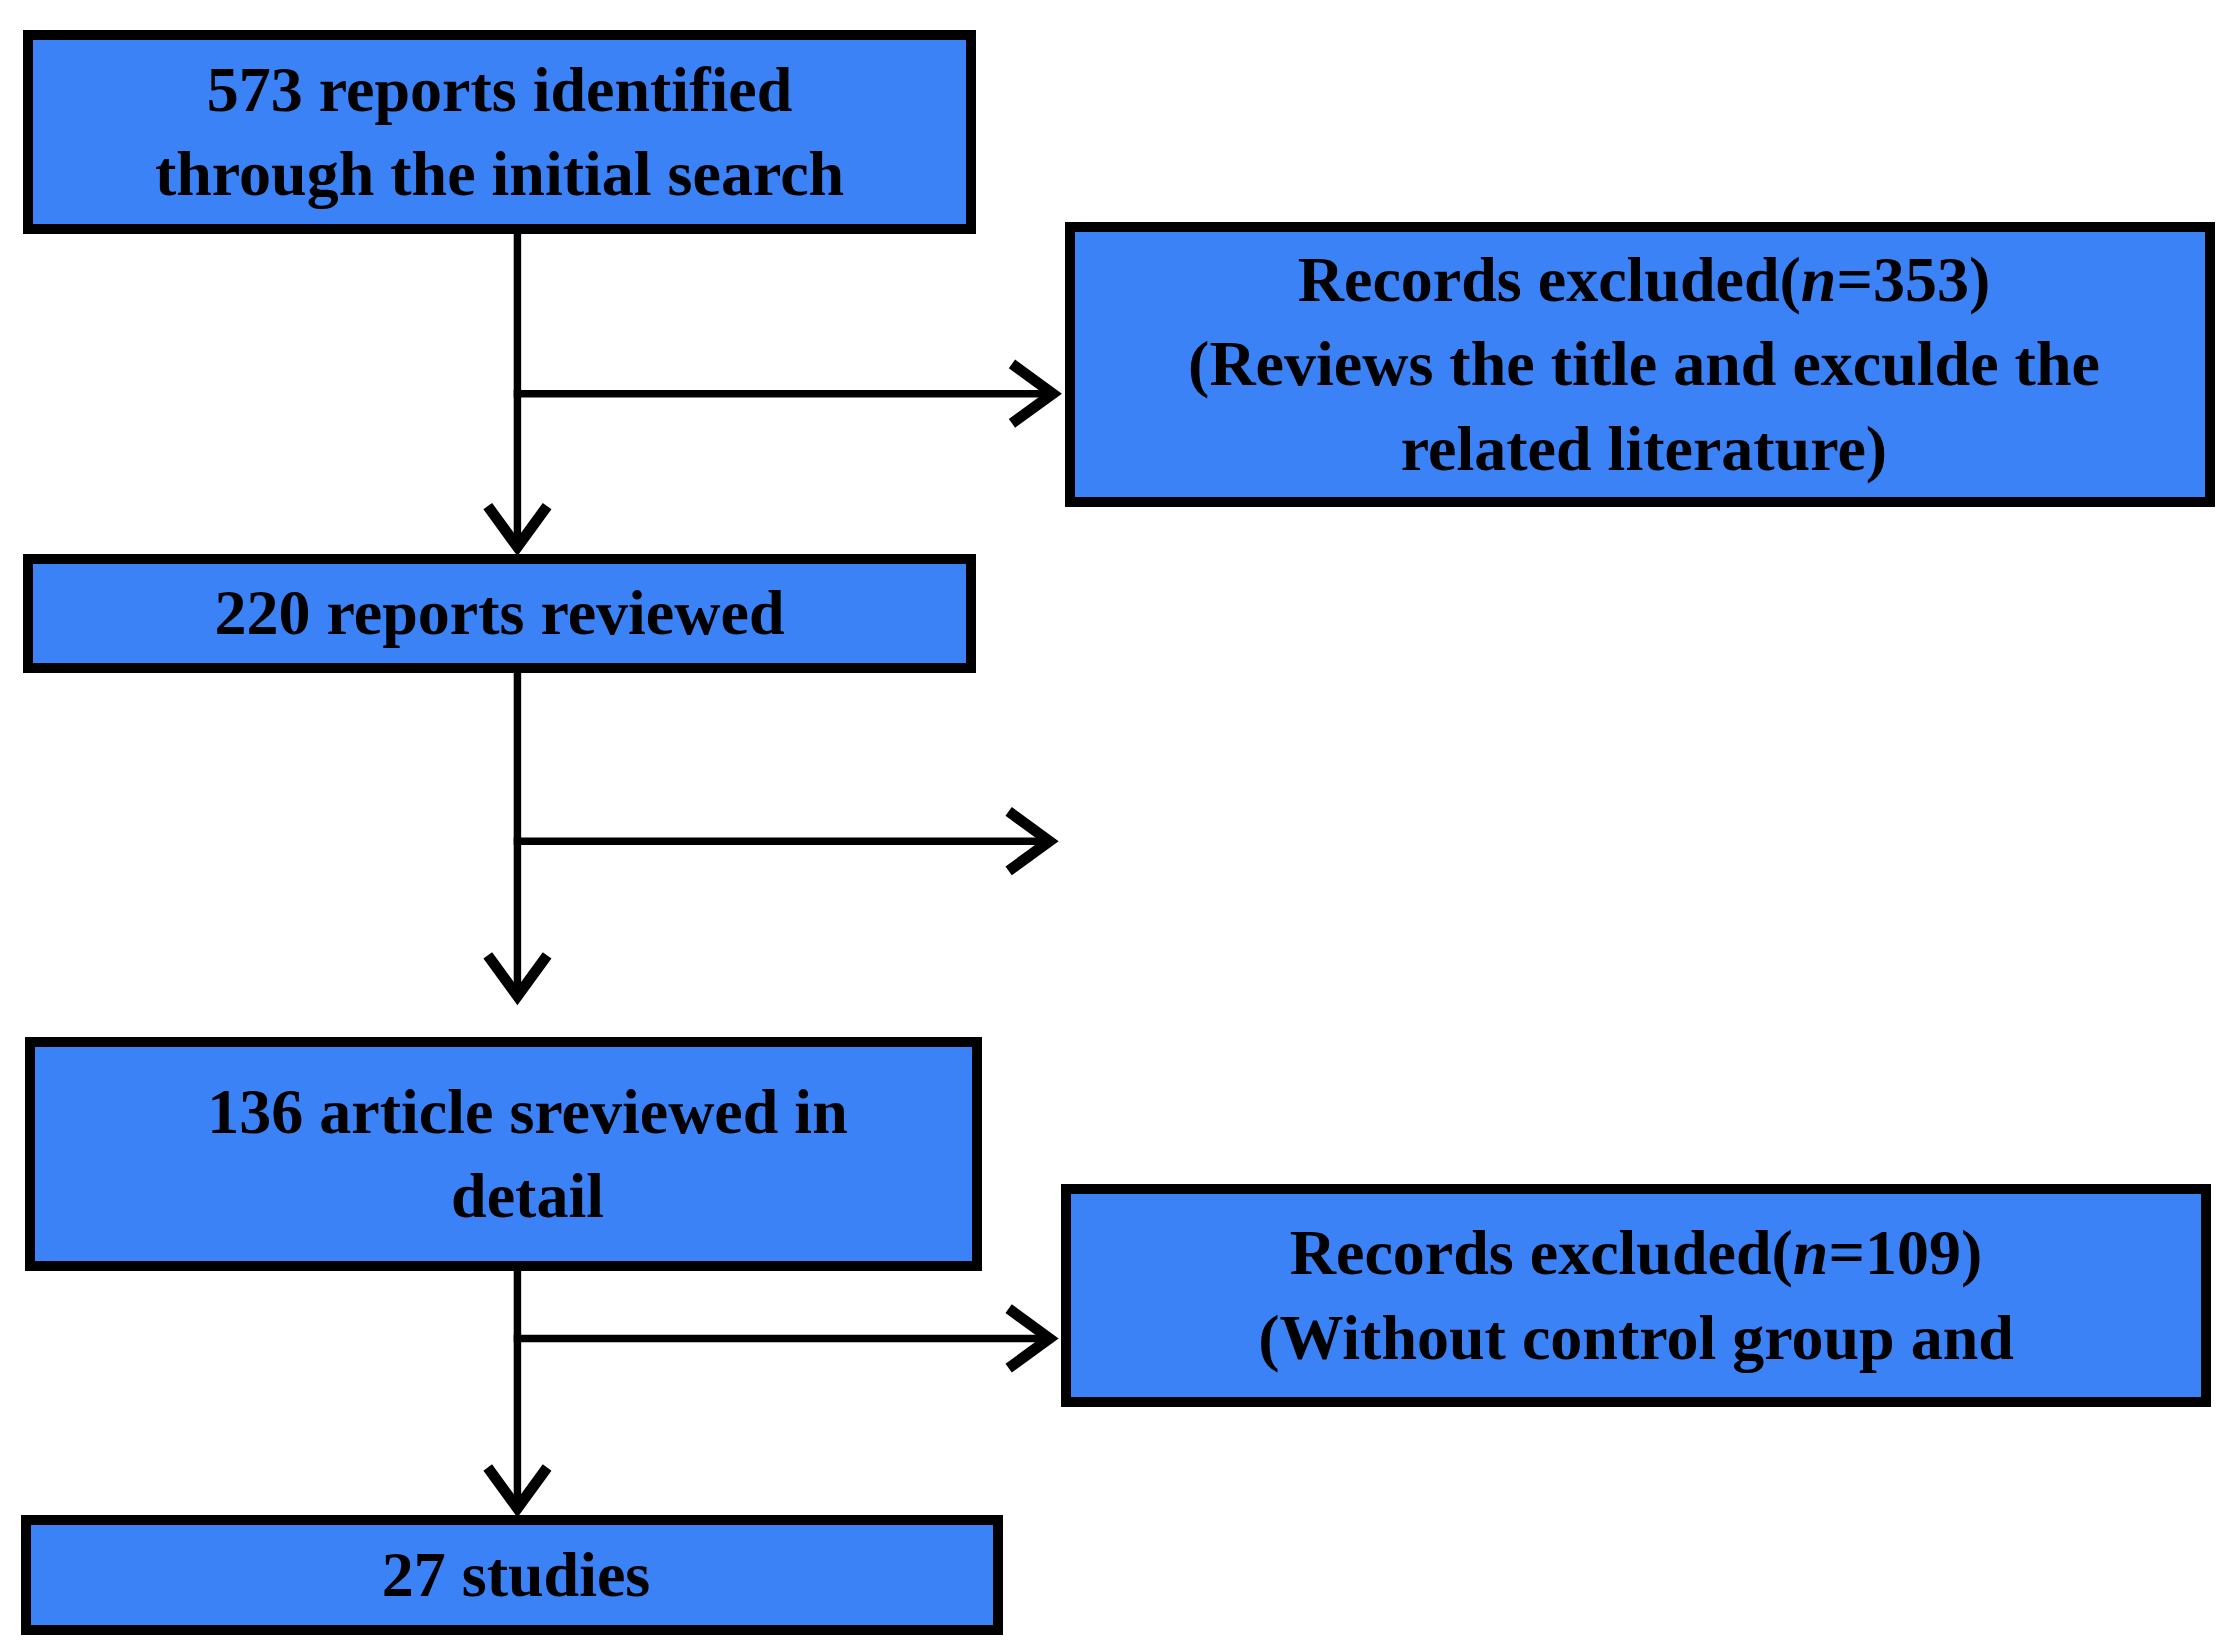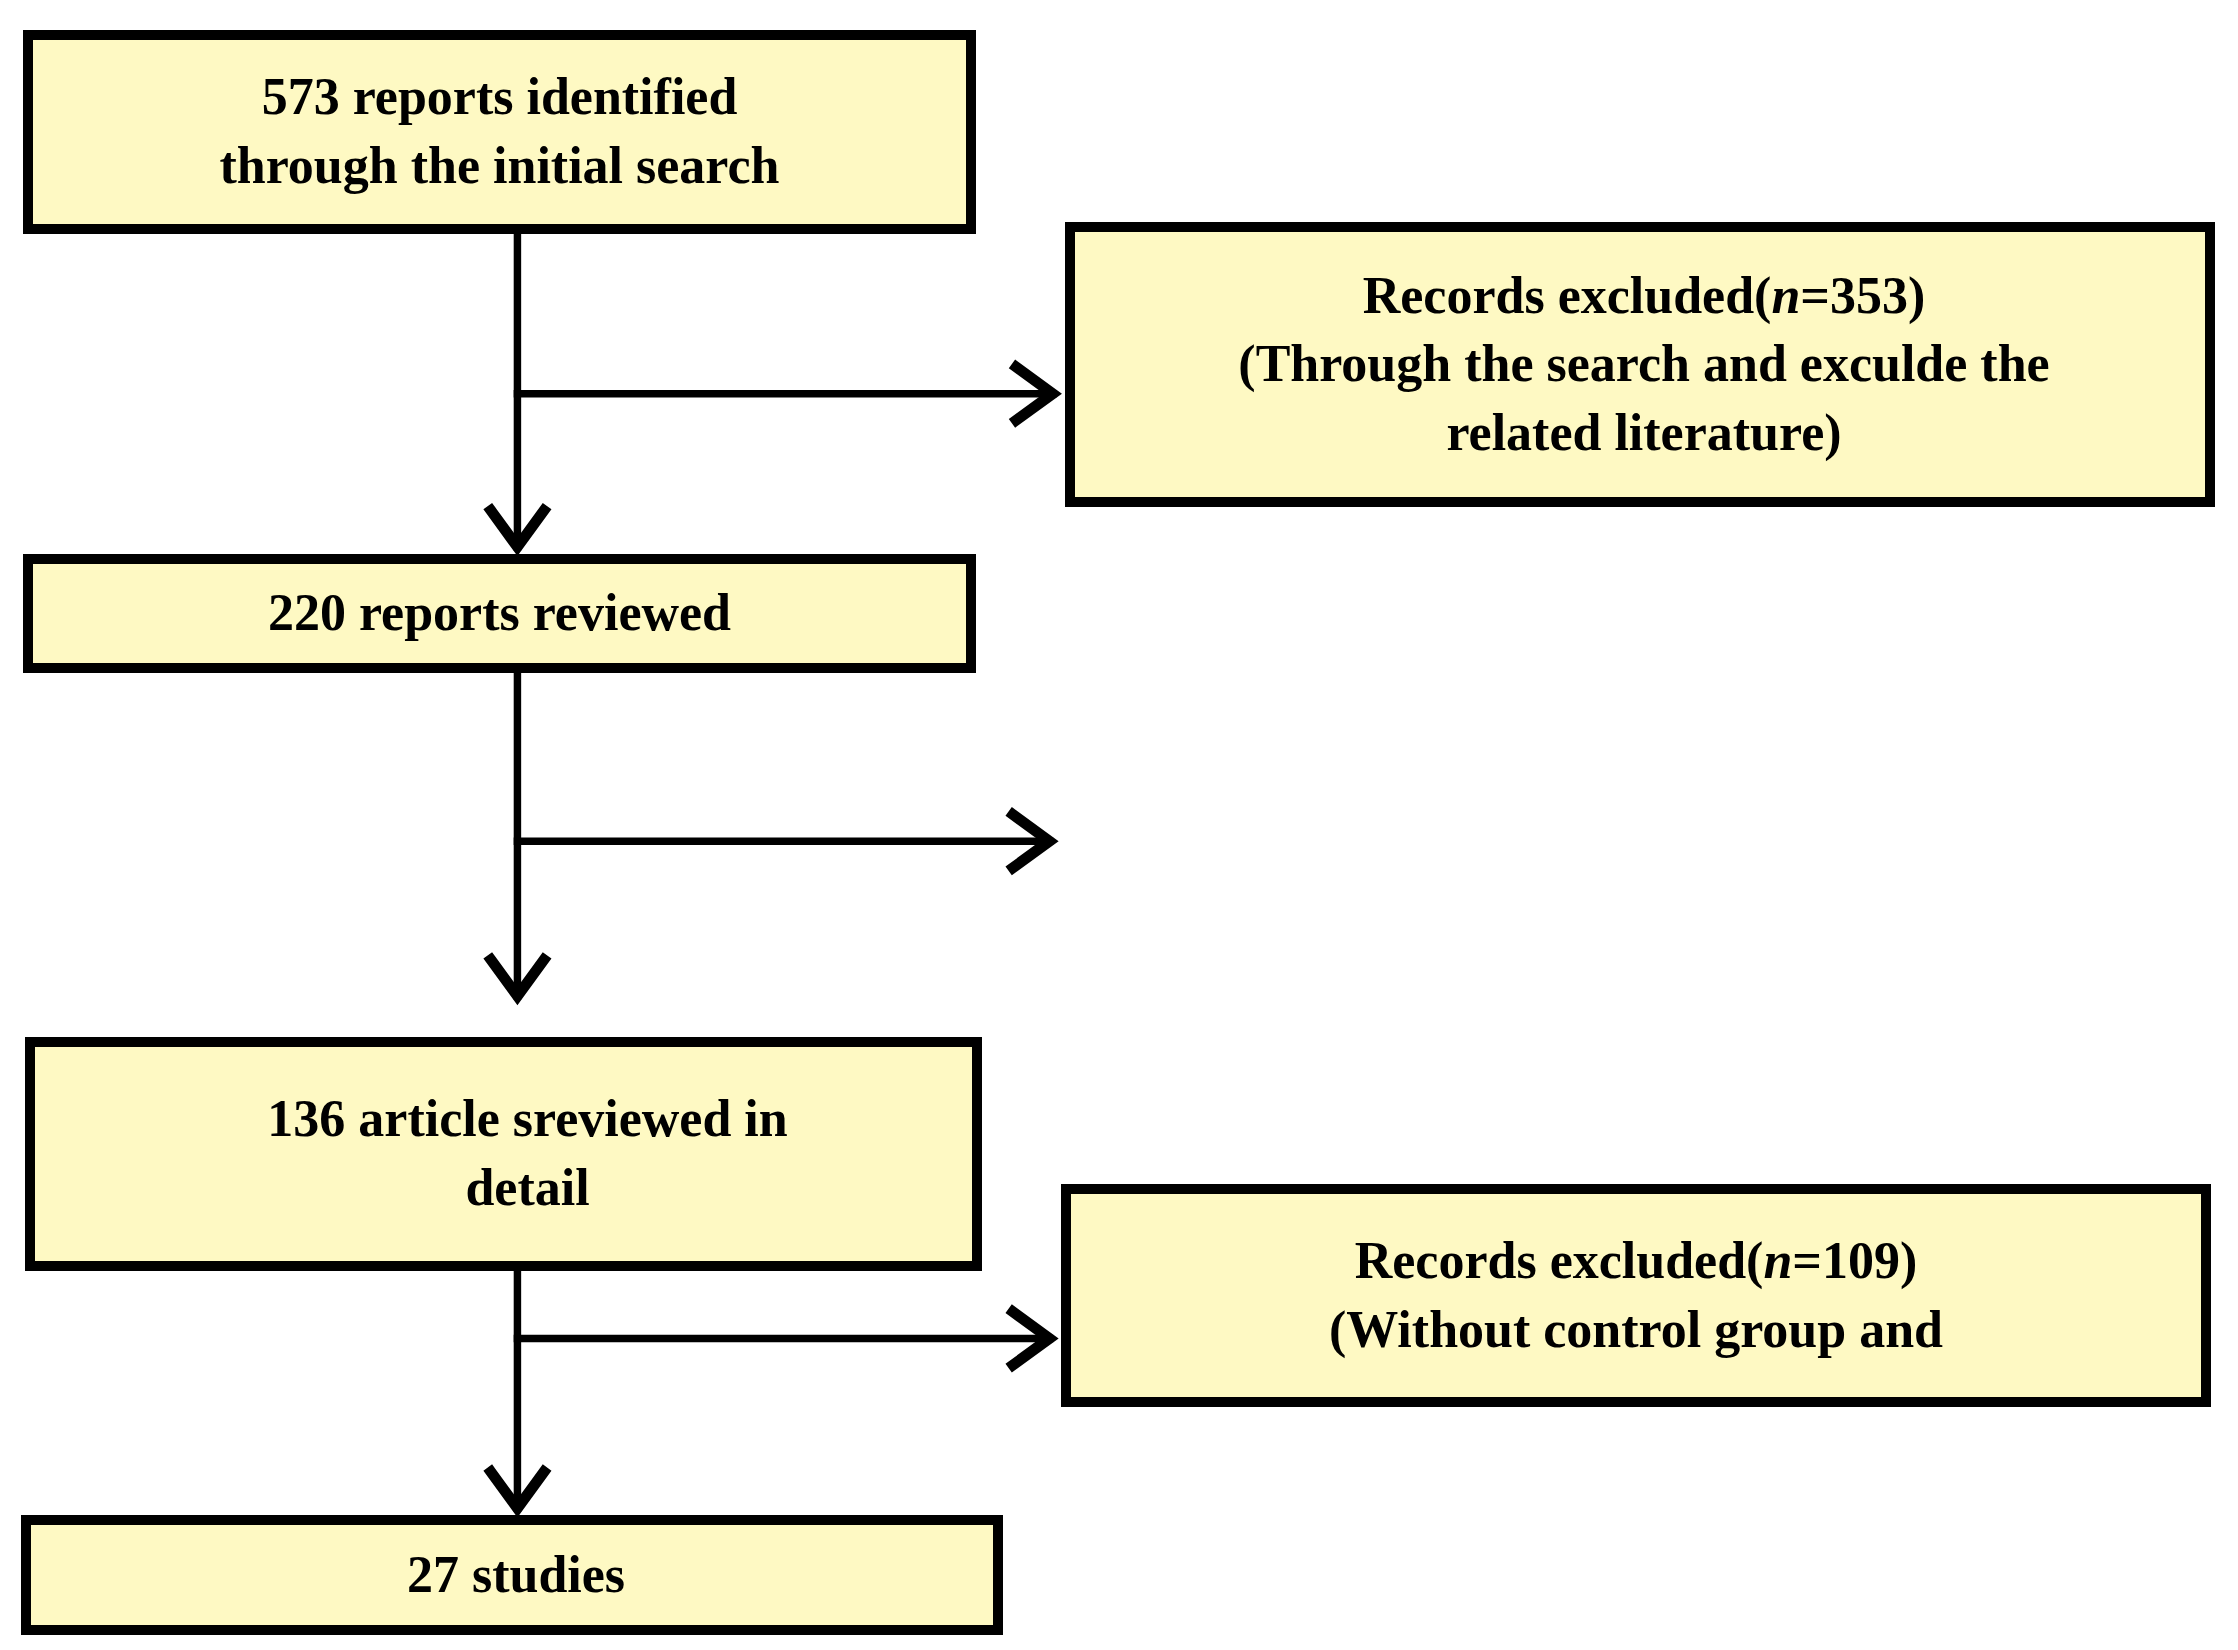--- a/index.html
+++ b/index.html
@@ -16,27 +16,27 @@
   svg.connectors {
     position: absolute;
     left: 0; top: 0;
     width: 2239px; height: 1650px;
     pointer-events: none;
   }
   .box {
     position: absolute;
     box-sizing: border-box;
     border: 10px solid #000000;
-    background: #fef9c3;
+    background: #3b82f6;
     display: flex;
     flex-direction: column;
     justify-content: center;
     align-items: center;
     text-align: center;
-    font-size: 52px;
+    font-size: 64px;
     line-height: 1.32;
   }
   .box .line { display: block; white-space: nowrap; }
   .nvar { font-style: italic; font-weight: 700; }
   
   .b1 { left: 23px;  top: 30px;   width: 953px; height: 204px; }
   .b2 { left: 23px;  top: 554px;  width: 953px; height: 119px; text-align: right; }
   .b3 { left: 25px;  top: 1037px; width: 957px; height: 234px; padding-left: 48px; }
   .b4 { left: 21px;  top: 1515px; width: 982px; height: 120px; padding-left: 8px; }
   
@@ -95,21 +95,21 @@
     <span class="line">136 article sreviewed in</span>
     <span class="line">detail</span>
   </div>
 
   <div class="box b4">
     <span class="line">27 studies</span>
   </div>
 
   <div class="box r1">
     <span class="line"><span>Records excluded(</span><span class="nvar">n</span><span>=353)</span></span>
-    <span class="line">(Through the search and exculde the</span>
+    <span class="line">(Reviews the title and exculde the</span>
     <span class="line">related literature)</span>
   </div>
 
 
   <div class="box r3">
     <span class="line"><span>Records excluded(</span><span class="nvar">n</span><span>=109)</span></span>
     <span class="line">(Without control group and</span>
   </div>
 
 </div>

